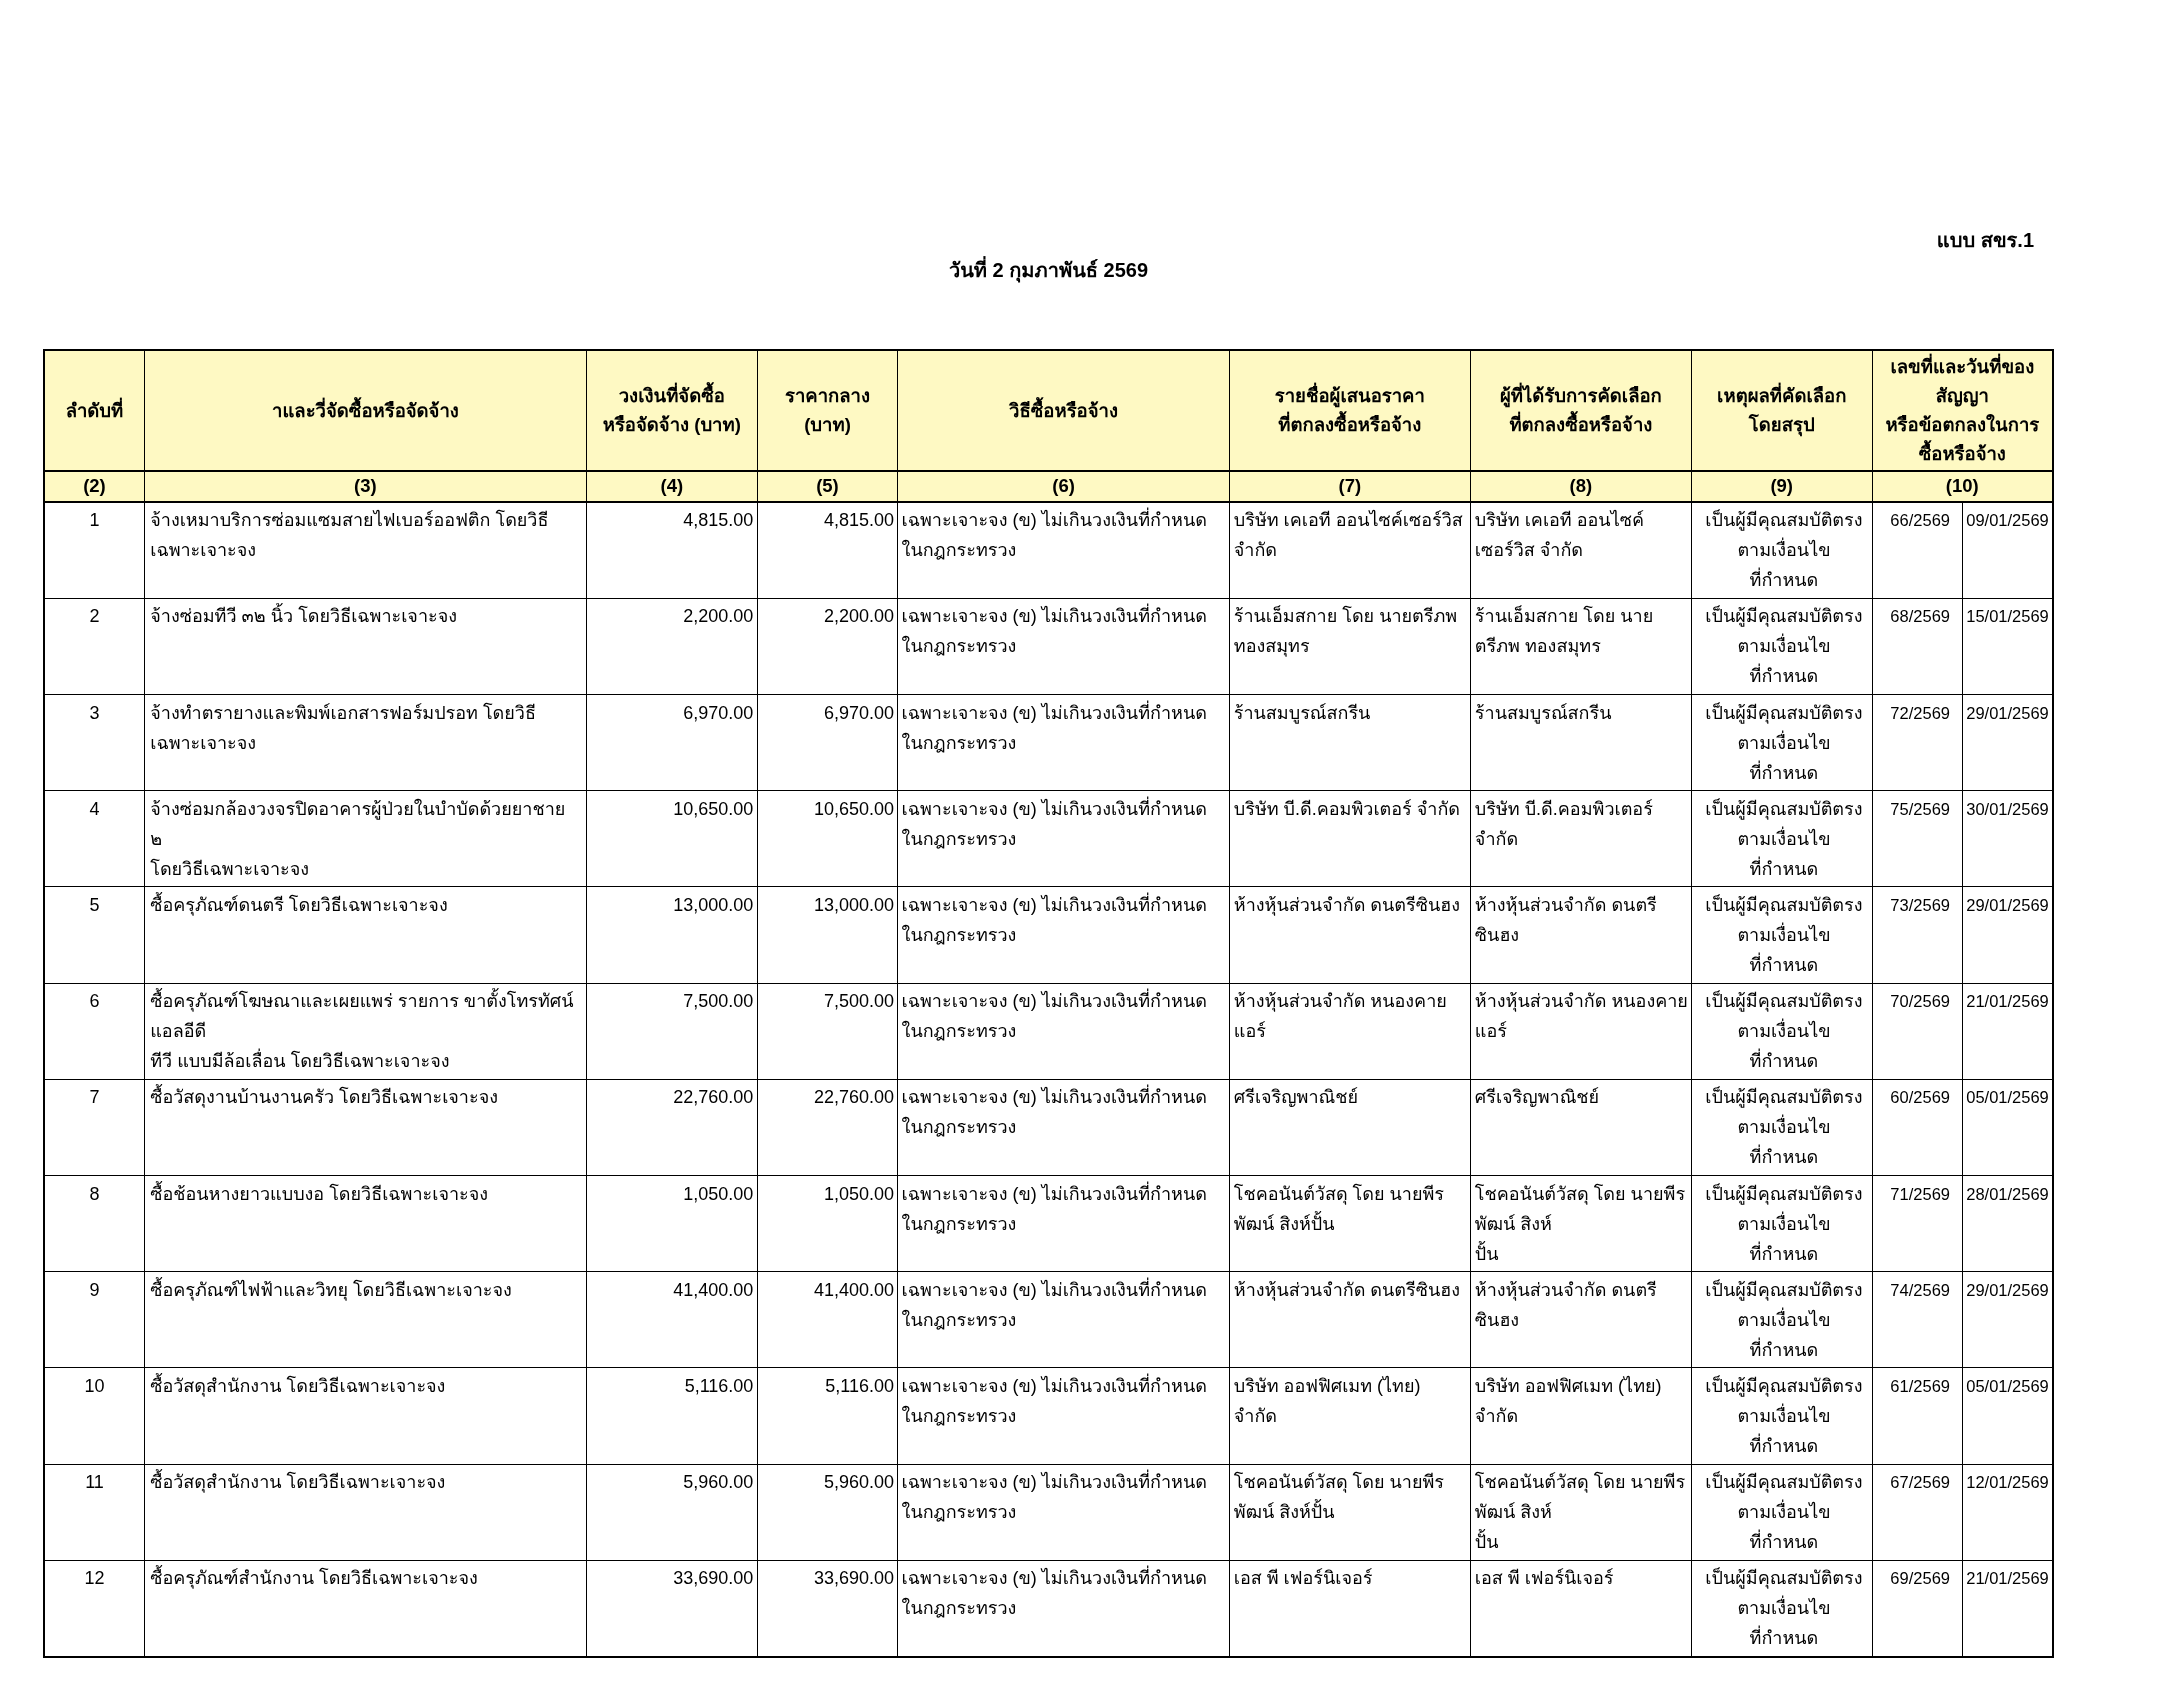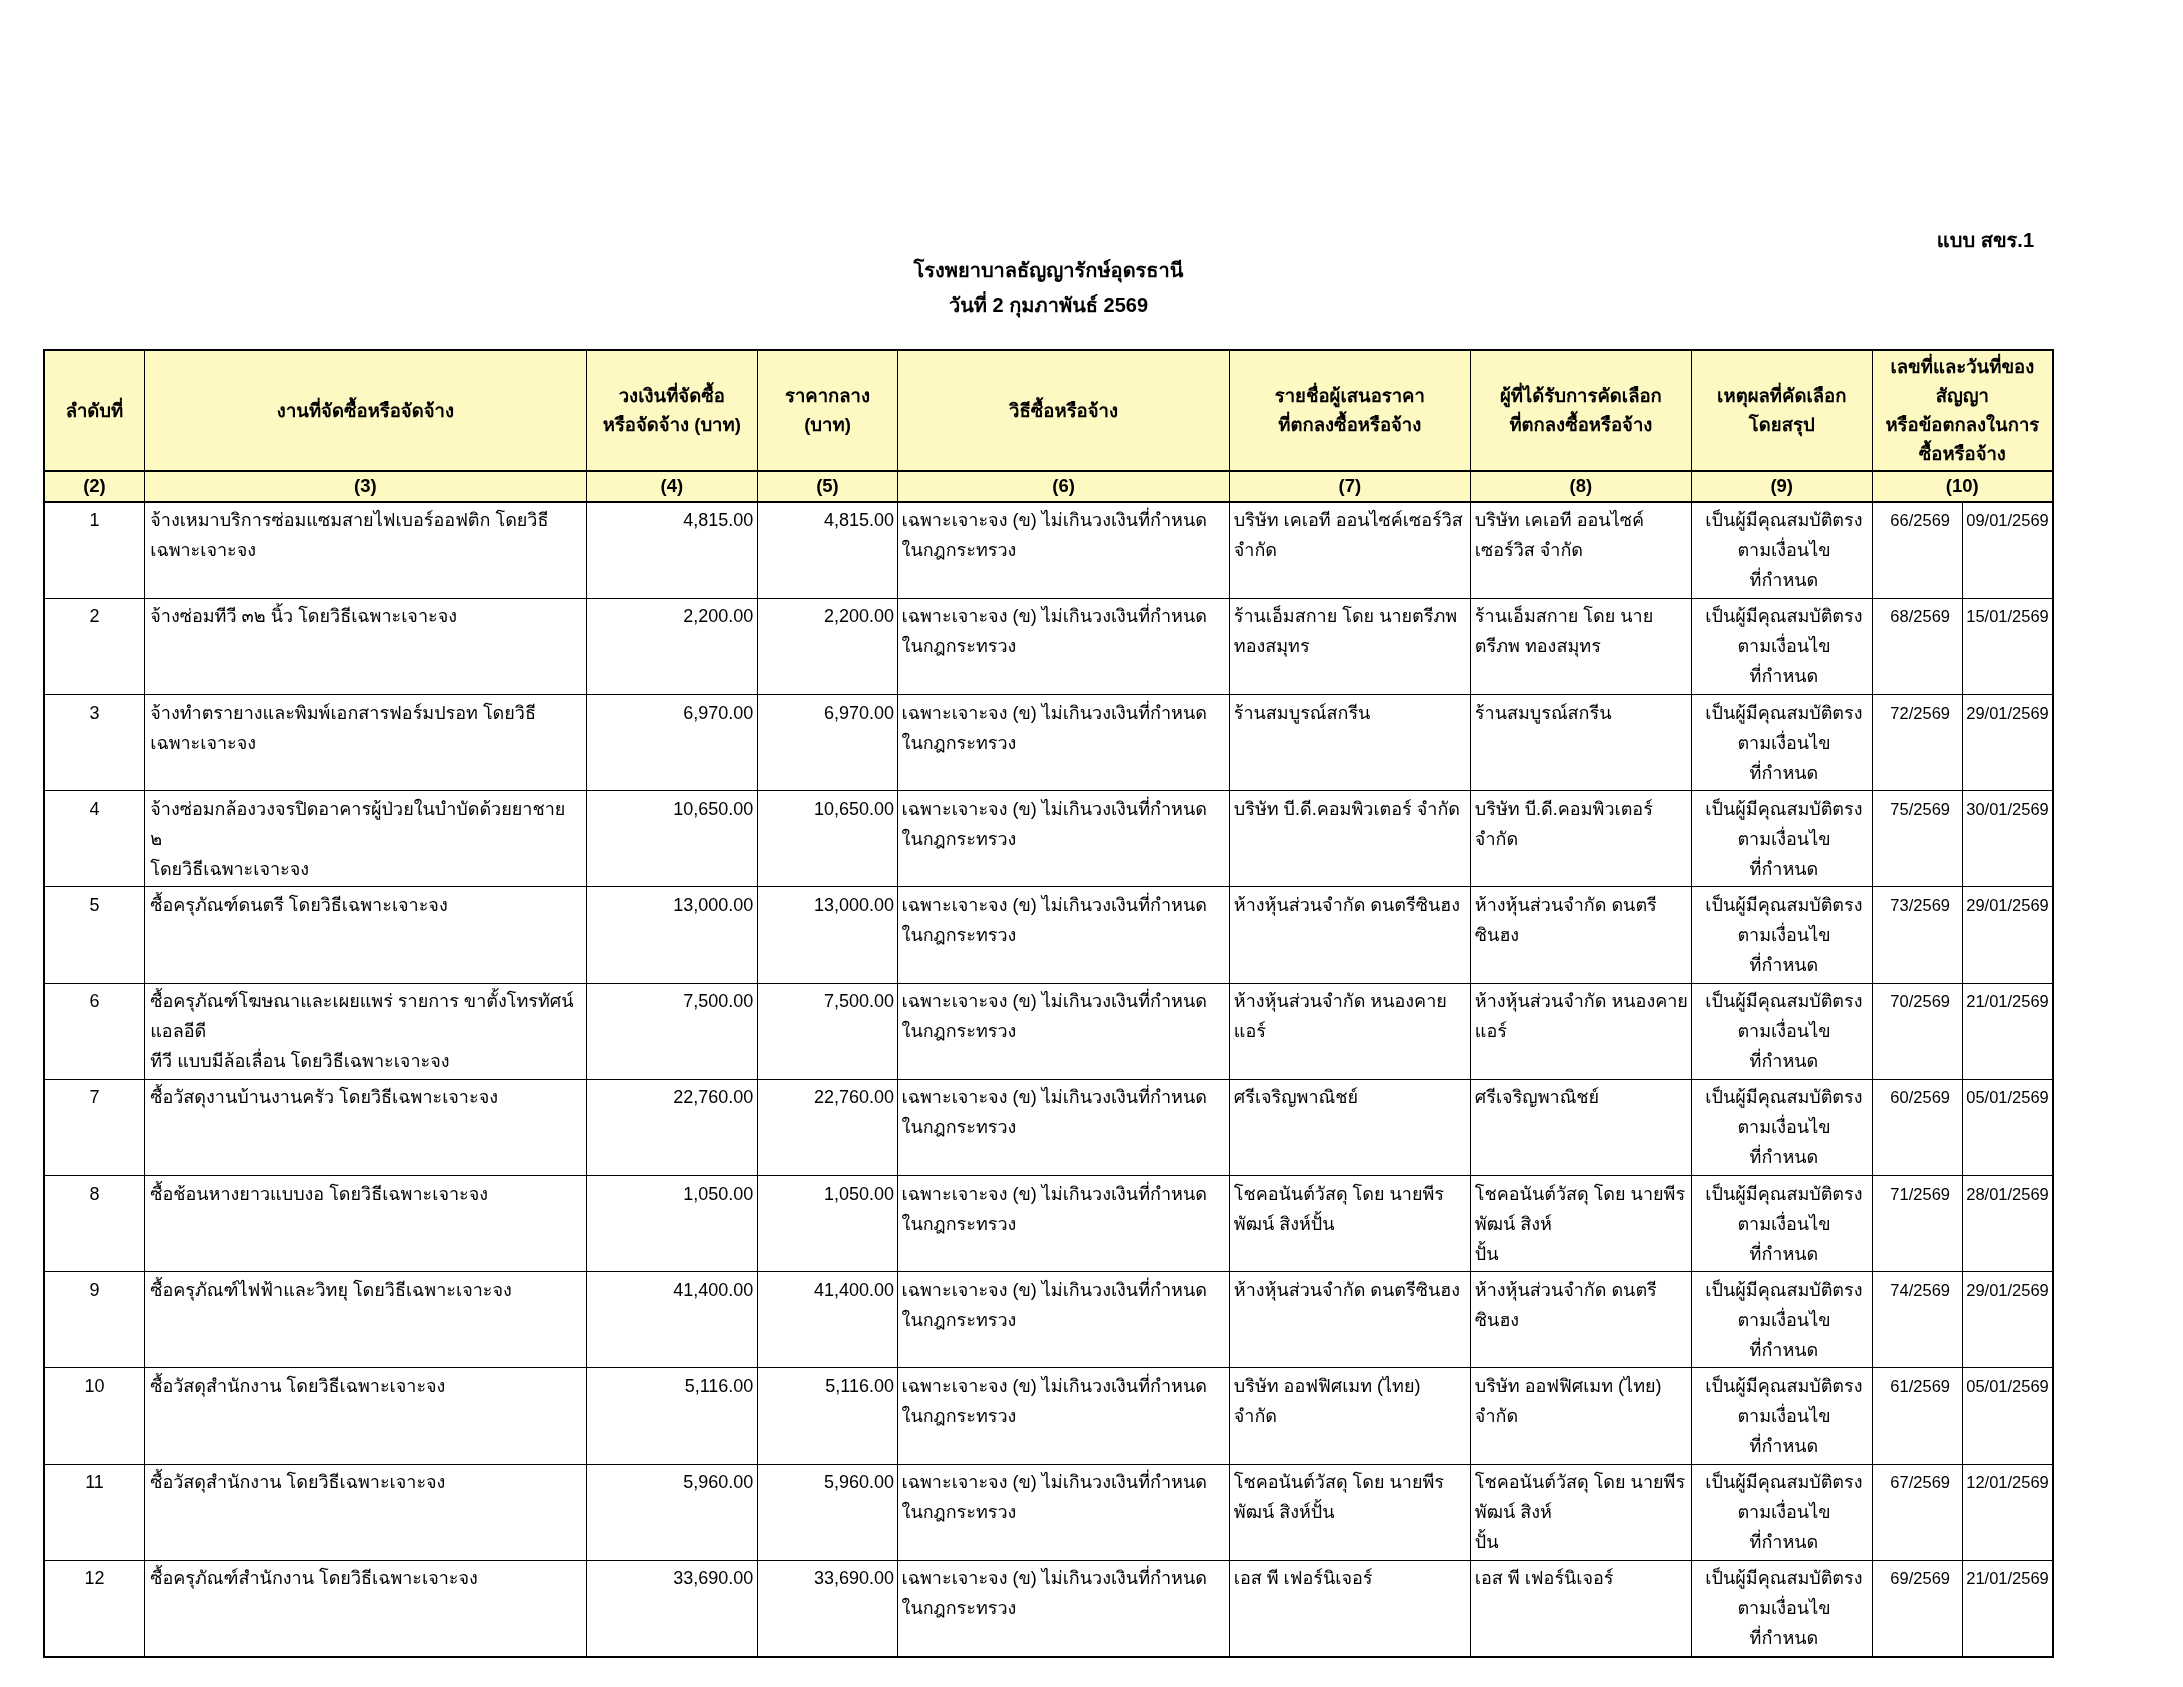--- a/index.html
+++ b/index.html
@@ -83,41 +83,40 @@
   .c-reason { text-align: center; padding-left: 7px; padding-right: 2.6px; }
   .c-cno    { text-align: center; font-size: 16.5px; padding-left: 7px; padding-right: 1.3px; }
   .c-cdate  { text-align: center; font-size: 16.5px; padding-left: 1.3px; padding-right: 1.3px; }
 </style>
 </head>
 <body>
 
 <div class="form-code">แบบ สขร.1</div>
 
 <div class="titles">
-  <div>โรงพยาบาลธัญญารักษ์อุดรธานี</div>
   <div>วันที่ 2 กุมภาพันธ์ 2569</div>
 </div>
 
 <table class="doc-table">
   <colgroup>
     <col style="width:5%">
     <col style="width:22%">
     <col style="width:8.5%">
     <col style="width:7%">
     <col style="width:16.5%">
     <col style="width:12%">
     <col style="width:11%">
     <col style="width:9%">
     <col style="width:4.5%">
     <col style="width:4.5%">
   </colgroup>
   <thead>
     <tr class="header-row">
       <th>ลำดับที่</th>
-      <th>งานที่จัดซื้อหรือจัดจ้าง</th>
+      <th>าและวี่จัดซื้อหรือจัดจ้าง</th>
       <th>วงเงินที่จัดซื้อ
 หรือจัดจ้าง (บาท)</th>
       <th>ราคากลาง
 (บาท)</th>
       <th>วิธีซื้อหรือจ้าง</th>
       <th>รายชื่อผู้เสนอราคา
 ที่ตกลงซื้อหรือจ้าง</th>
       <th>ผู้ที่ได้รับการคัดเลือก
 ที่ตกลงซื้อหรือจ้าง</th>
       <th>เหตุผลที่คัดเลือก

